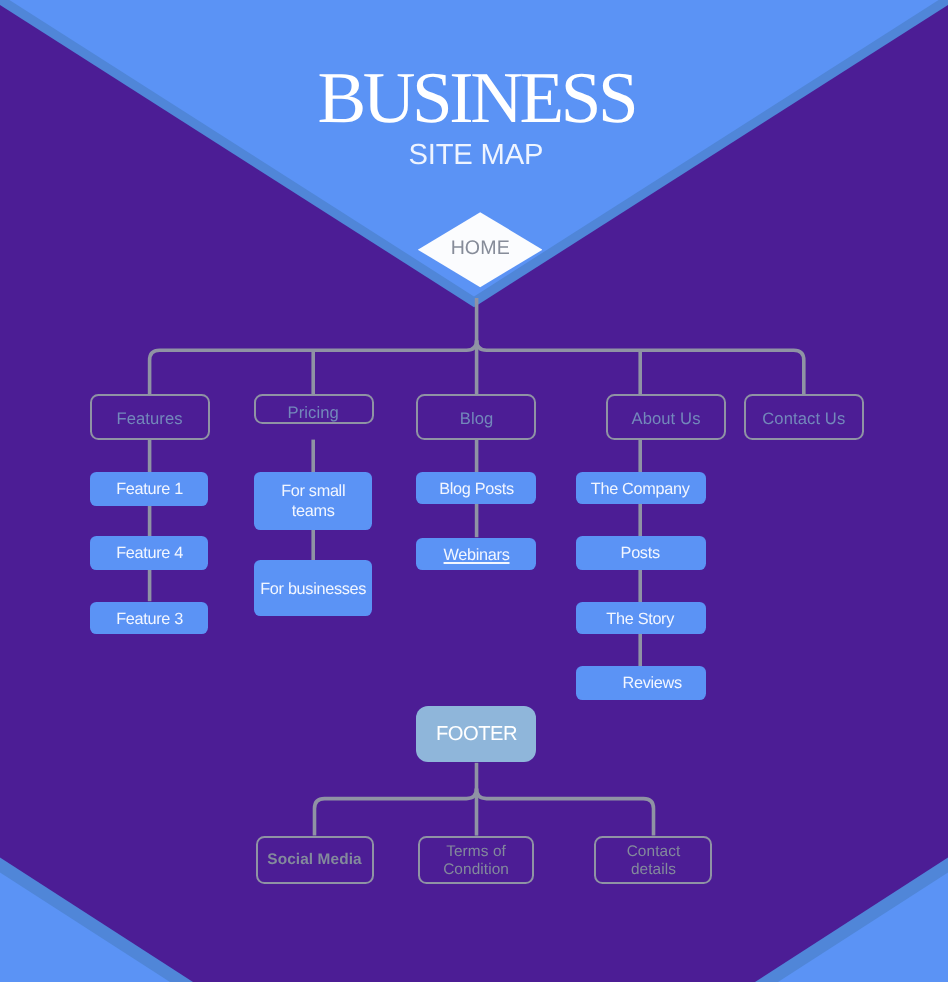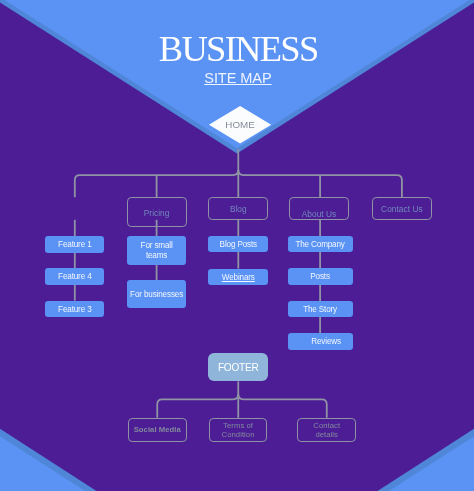--- a/index.html
+++ b/index.html
@@ -23,21 +23,21 @@
             clip-path:polygon(130px 3.7px,130px 66px,33.5px 66px);}
   #corner-br-main{left:344px;top:425px;width:130px;height:66px;background:#5b93f5;
             clip-path:polygon(130px 11.2px,130px 66px,45px 66px);}
 
   
   #title{position:absolute;left:2px;top:30.5px;width:474px;text-align:center;
          font-family:"Liberation Serif",serif;font-size:36.5px;color:#ffffff;
          letter-spacing:-1.7px;text-indent:-1.7px;line-height:1;}
   #subtitle{position:absolute;left:1px;top:70.5px;width:474px;text-align:center;
          font-size:14.6px;color:#eef4ff;letter-spacing:-0.1px;text-indent:-0.1px;
-         line-height:1;text-decoration:underline;}
+         line-height:1;}
 
   
   #home{position:absolute;left:208.9px;top:106.1px;width:62.4px;height:37.5px;
         background:#fbfcfe;clip-path:polygon(50% 0,100% 50%,50% 100%,0 50%);
         display:flex;align-items:center;justify-content:center;}
   #home span{font-size:9.8px;color:#868c99;letter-spacing:0.05px;
         margin-right:-0.05px;line-height:1;}
 
   
   #wires{position:absolute;left:0;top:0;width:474px;height:491px;}
@@ -83,27 +83,30 @@
         <path d="M 238.25 381.40000000000003 V 417.8"></path>
         <path d="M 157.25 417.8 V 404.3 Q 157.25 399.3 162.25 399.3 H 233.25 Q 238.25 399.3 238.25 394.3"></path>
         <path d="M 326.75 417.8 V 404.3 Q 326.75 399.3 321.75 399.3 H 243.25 Q 238.25 399.3 238.25 394.3"></path>
       </g>
     </svg>
 
   <div id="home">
     <span>HOME</span>
   </div>
 
-  <div class="node outline" style="left: 126.6px; top: 197.2px; width: 60px; height: 30px; text-align: center;">
+  <div class="node outline" style="left: 44.8px; top: 197.2px; width: 60px; height: 22.6px;">
+    <span>Features</span>
+    </div>
+  <div class="node outline" style="left: 126.6px; top: 197.2px; width: 60px; height: 15px; text-align: center;">
     <span>Pricing</span>
     </div>
   <div class="node outline" style="left: 208.3px; top: 197.2px; width: 60px; height: 22.6px;">
     <span>Blog</span>
     </div>
-  <div class="node outline" style="left: 289px; top: 197.2px; width: 60px; height: 22.6px; align-items: flex-end;">
+  <div class="node outline" style="left: 303px; top: 197.2px; width: 60px; height: 22.6px;">
     <span>About Us</span>
     </div>
   <div class="node outline" style="left: 371.9px; top: 197.2px; width: 60px; height: 22.6px;">
     <span>Contact Us</span>
     </div>
 
   <div class="node solid" style="left: 45.3px; top: 236.4px; width: 59px; height: 16.2px;">
     <span>Feature 1</span>
     </div>
   <div class="node solid" style="left: 45.3px; top: 268.4px; width: 59px; height: 16.2px;">

